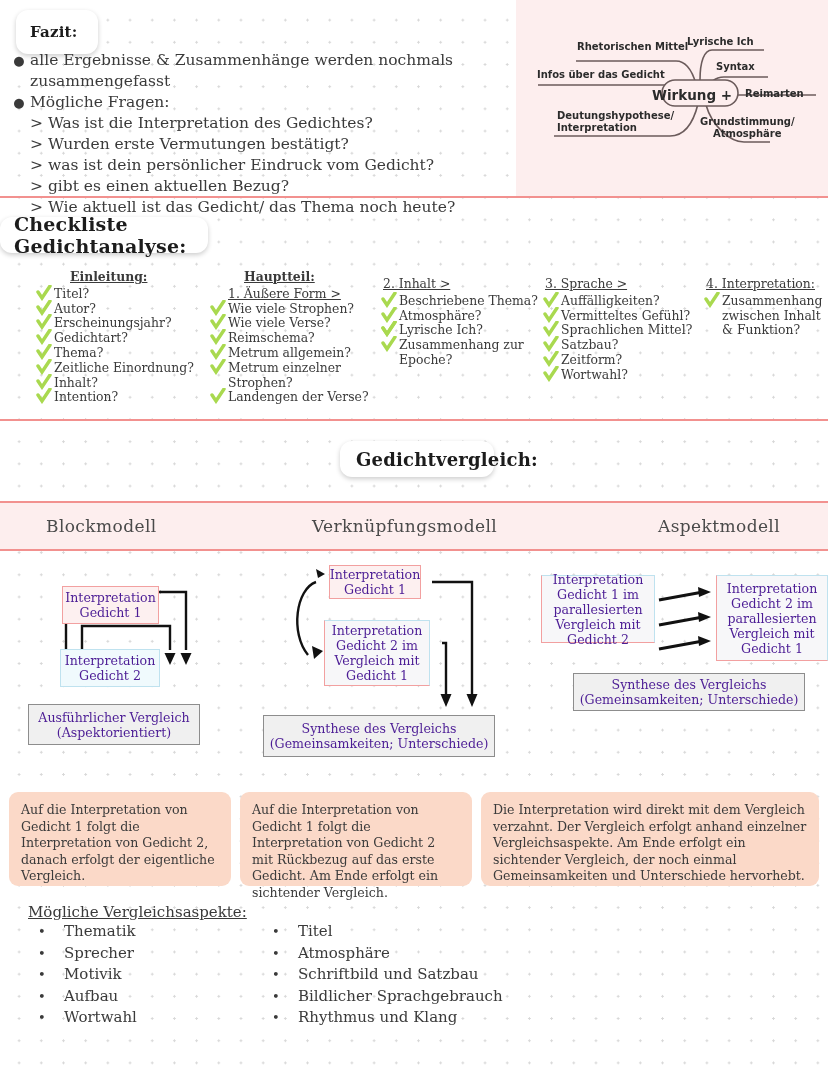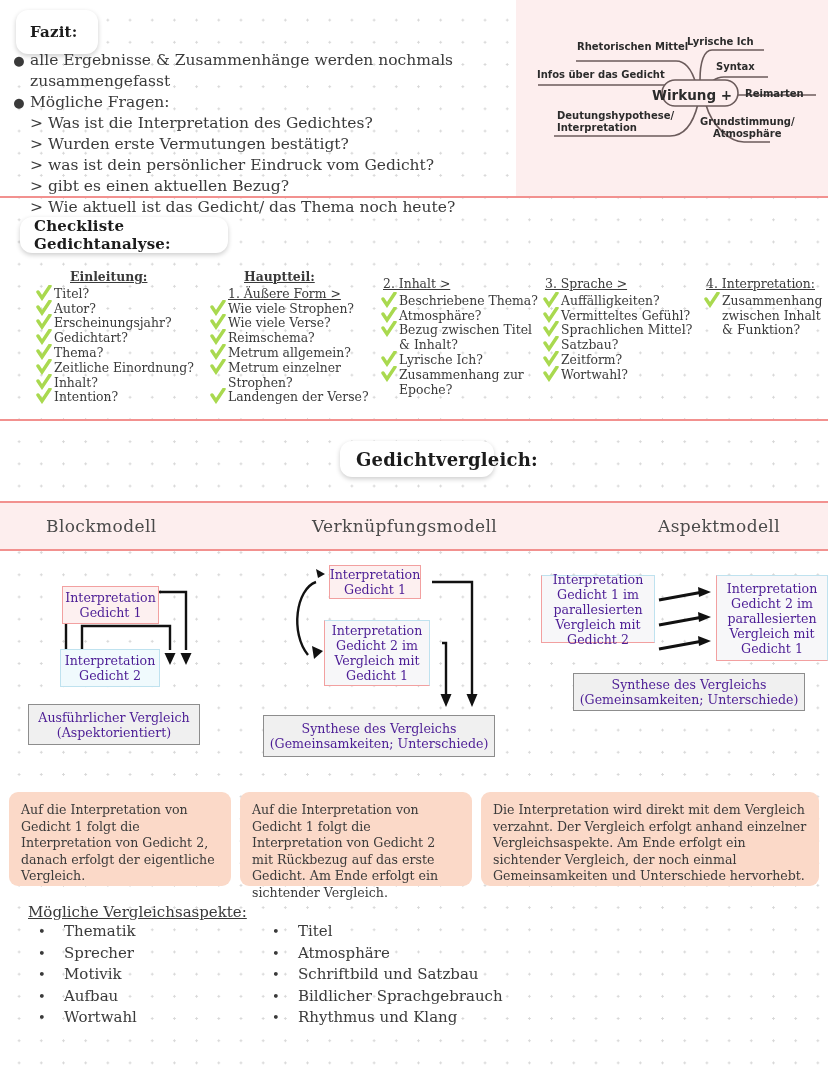--- a/index.html
+++ b/index.html
@@ -49,21 +49,21 @@
   #mindmap-svg{position:absolute;left:516px;top:0;}
   .mm-label{
     position:absolute;font-family:"DejaVu Sans","Liberation Sans",sans-serif;
     font-weight:bold;font-size:10px;color:#2b2b2b;white-space:nowrap;text-align:center;line-height:12px;
   }
   #mm-center{
     position:absolute;font-family:"DejaVu Sans","Liberation Sans",sans-serif;
     font-weight:bold;font-size:13.5px;color:#2b2b2b;white-space:nowrap;
   }
   
-  #check-chip{left:20px;top:217px;width:194px;height:36px;padding-left:14px;font-size:15px;}
+  #check-chip{left:0;top:217px;width:194px;height:36px;padding-left:14px;font-size:19px;}
   .col{position:absolute;font-size:12.4px;line-height:14.8px;}
   .col .hd{font-weight:bold;text-decoration:underline;margin-bottom:2px;display:block;}
   .col .hd.plain{font-weight:normal;}
   .ci{position:relative;padding-left:16px;}
   .ci.nochk{padding-left:16px;}
   .chk{position:absolute;left:-2px;top:-2px;width:16px;height:16px;}
   
   #gv-chip{left:340px;top:441px;width:138px;height:36px;padding-left:16px;font-size:18px;}
   .model-title{
     position:absolute;font-size:17px;color:#4a4a4a;letter-spacing:.4px;
@@ -215,21 +215,21 @@
 <div class="col" style="left:383px;top:277px;width:160px;">
   <span class="hd plain">2. Inhalt &gt;</span>
   <div class="ci"><svg class="chk" viewBox="0 0 16 16">
         <path d="M2 7 L6 13 L14 1" fill="none" stroke="#a9d94f" stroke-width="3.4" stroke-linecap="round"></path>
       </svg><span>Beschriebene Thema?</span></div>
   <div class="ci"><svg class="chk" viewBox="0 0 16 16">
         <path d="M2 7 L6 13 L14 1" fill="none" stroke="#a9d94f" stroke-width="3.4" stroke-linecap="round"></path>
       </svg><span>Atmosphäre?</span></div>
   <div class="ci"><svg class="chk" viewBox="0 0 16 16">
         <path d="M2 7 L6 13 L14 1" fill="none" stroke="#a9d94f" stroke-width="3.4" stroke-linecap="round"></path>
-      </svg><span>Bezug zwischen Titel &amp; Inhalt?</span></div>
+      </svg></div>
   <div class="ci"><svg class="chk" viewBox="0 0 16 16">
         <path d="M2 7 L6 13 L14 1" fill="none" stroke="#a9d94f" stroke-width="3.4" stroke-linecap="round"></path>
       </svg><span>Lyrische Ich?</span></div>
   <div class="ci"><svg class="chk" viewBox="0 0 16 16">
         <path d="M2 7 L6 13 L14 1" fill="none" stroke="#a9d94f" stroke-width="3.4" stroke-linecap="round"></path>
       </svg><span>Zusammenhang zur Epoche?</span></div>
 </div>
 
 <div class="col" style="left:545px;top:277px;width:155px;">
   <span class="hd plain">3. Sprache &gt;</span>

